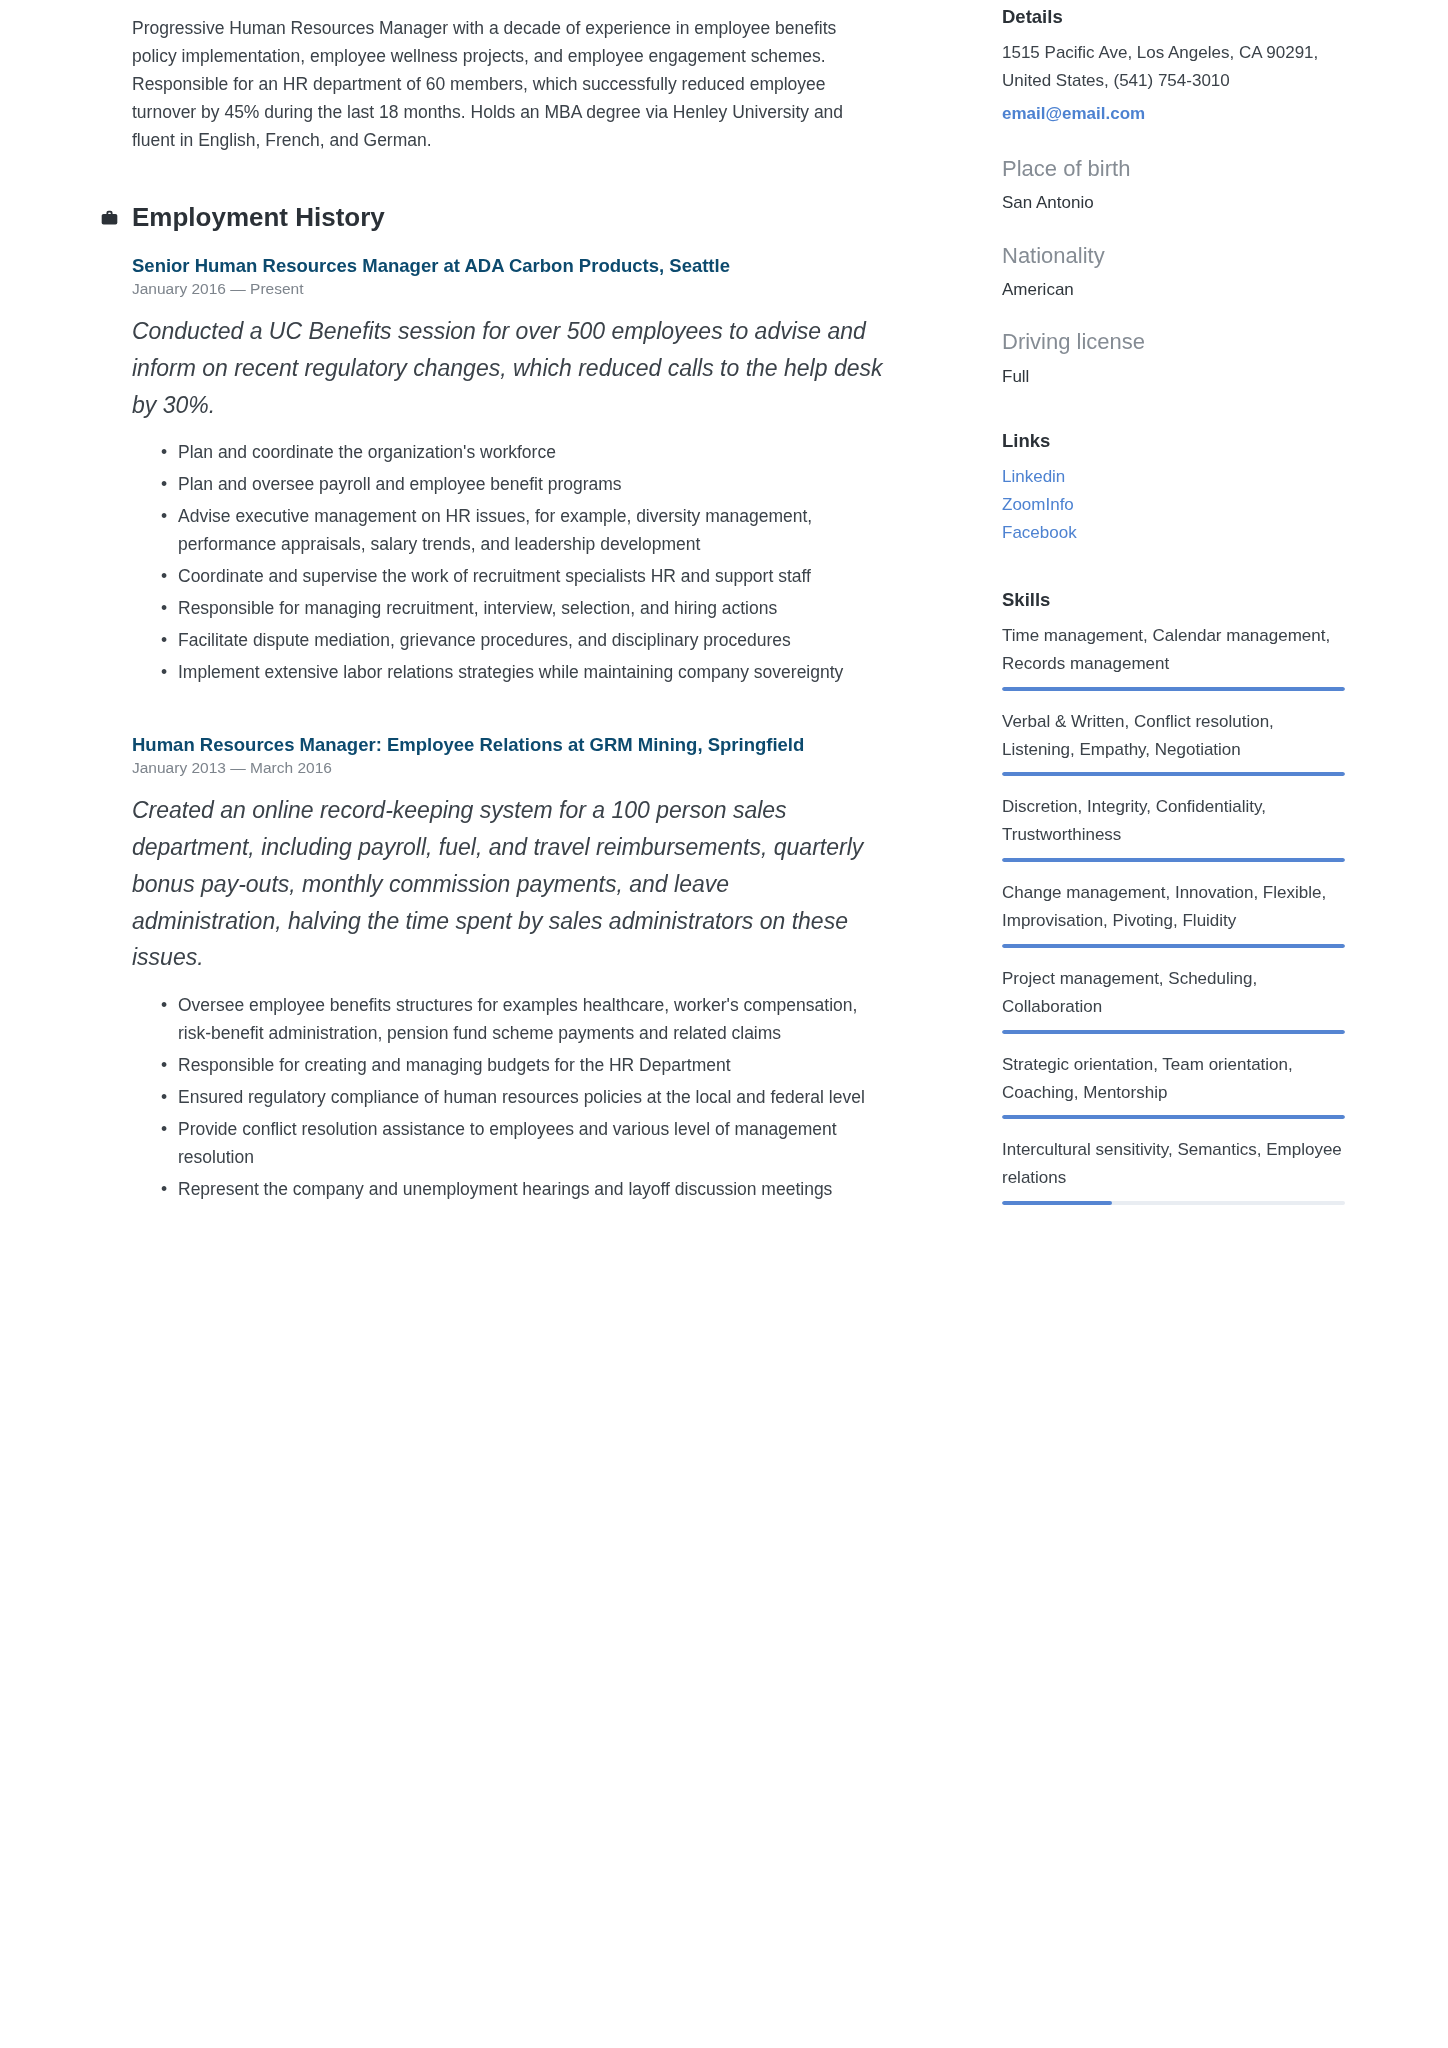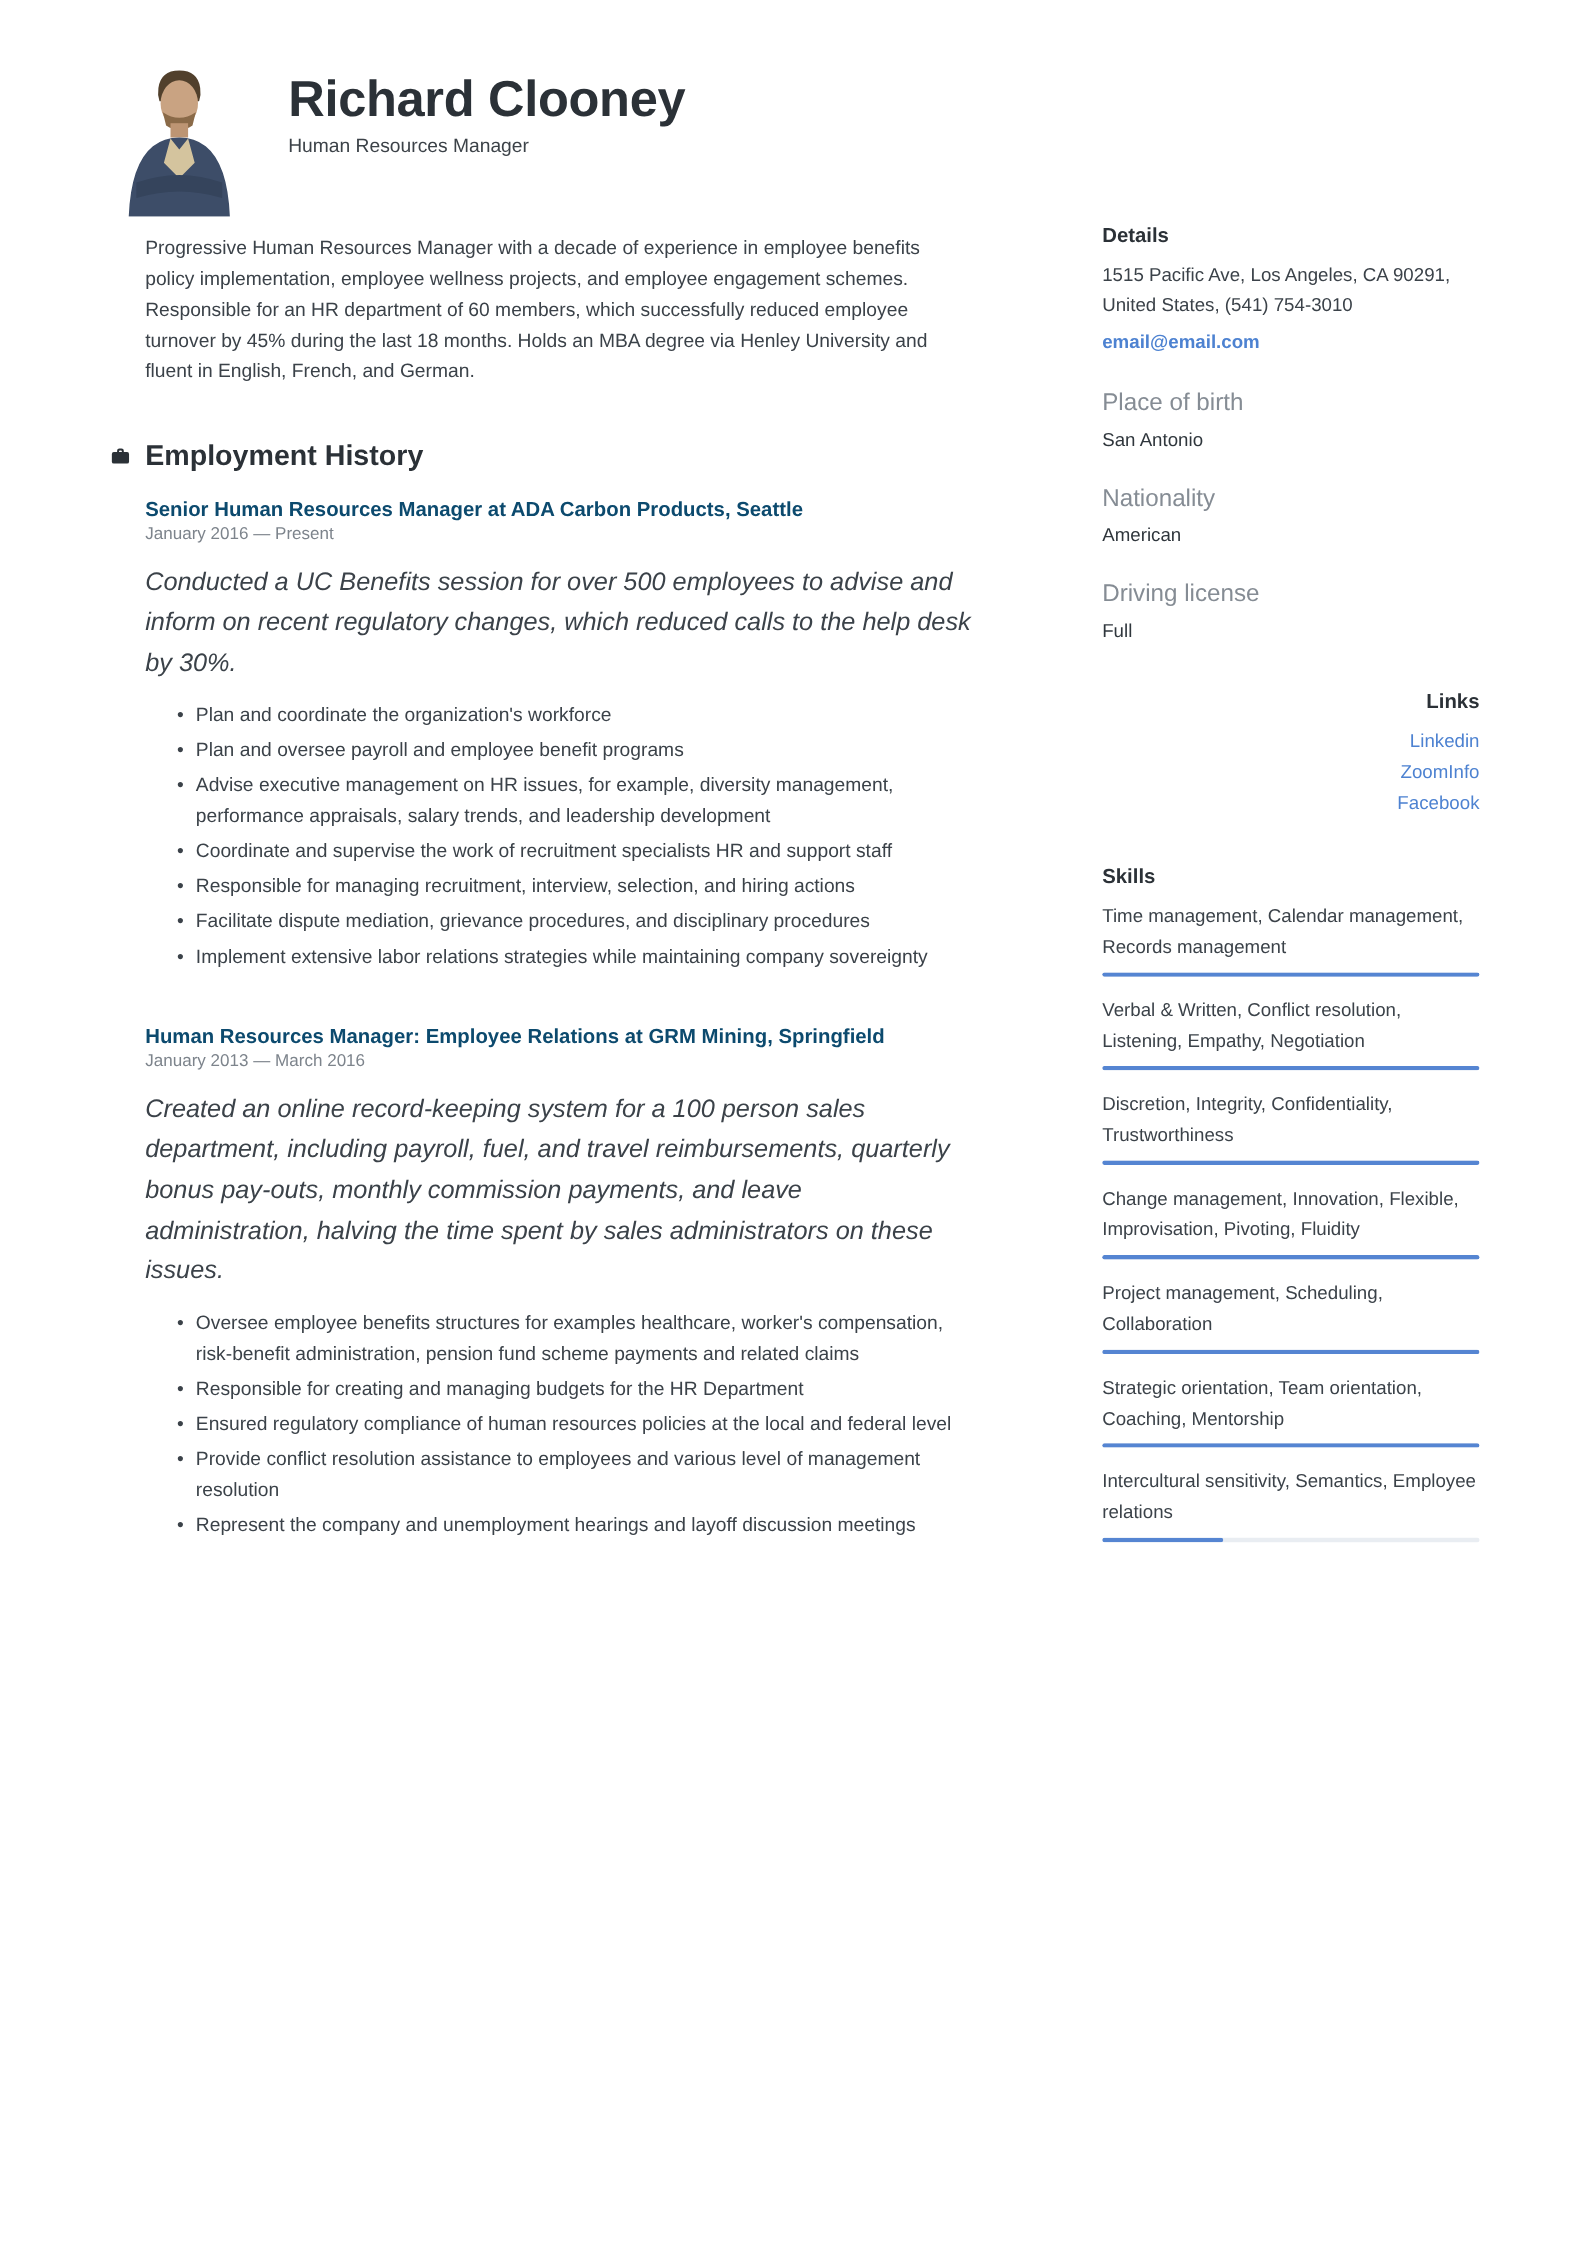--- a/index.html
+++ b/index.html
@@ -64,52 +64,33 @@
   }
 
   
   .sb-heading { margin: 0 0 11px; font-size: 18.5px; font-weight: 700; color: #2b3137; line-height: 1.2; }
   .sb-text { margin: 0; font-size: 17px; line-height: 1.64; color: #3b4249; }
   .sb-link { display: inline-block; font-size: 17px; line-height: 1.64; color: #4d82d1; text-decoration: none; cursor: pointer; }
   .email-link { margin-top: 5px; font-weight: bold; }
   .sb-field { margin-top: 27px; }
   .sb-label { font-size: 22px; color: #858c94; line-height: 1.3; }
   .sb-value { margin-top: 9px; font-size: 17px; color: #2f363c; line-height: 1.3; }
-  .links-section { margin-top: 42px; text-align: right; }
+  .links-section { margin-top: 42px; }
   .links-section .sb-link { display: block; }
   .skills-section { margin-top: 42px; }
   .skill-item { margin-bottom: 0; }
   .skill-text { font-size: 17px; line-height: 1.64; color: #3b4249; }
   .skill-bar { height: 4px; background: #e9edf2; border-radius: 2px; margin: 9px 0 17px; overflow: hidden; }
   .skill-fill { height: 100%; background: #5585d2; border-radius: 2px; }
 </style>
 </head>
 <body>
 
 <div class="page">
 
-  <div class="header">
-    <div class="photo">
-      <svg width="126" height="143" viewBox="0 0 126 143" xmlns="http://www.w3.org/2000/svg">
-        <rect width="126" height="143" fill="#ffffff"></rect>
-
-        <path d="M44 26 q2 -16 19 -16 q17 0 19 16 q1 6 -1 12 l-36 0 q-2 -6 -1 -12 z" fill="#51402c"></path>
-        <ellipse cx="63" cy="40" rx="17" ry="21" fill="#c9a382"></ellipse>
-        <path d="M48 48 q15 10 30 0 l-3 12 q-12 8 -24 0 z" fill="#8a6a48"></path>
-        <rect x="55" y="58" width="16" height="13" fill="#bd9573"></rect>
-        <path d="M17 143 q2 -48 22 -64 q10 -8 24 -8 q14 0 24 8 q20 16 22 64 z" fill="#3d4d68"></path>
-        <path d="M55 72 l8 10 l8 -10 l6 22 l-14 14 l-14 -14 z" fill="#d4c49e"></path>
-        <path d="M24 112 q39 -14 78 0 l0 14 q-39 -12 -78 0 z" fill="#35445c"></path>
-      </svg>
-    </div>
-    <div class="name-block">
-      <h1 class="person-name">Richard Clooney</h1>
-      <div class="person-title">Human Resources Manager</div>
-    </div>
-  </div>
 
   <div class="columns">
 
     <main class="main">
 
       <section class="profile-section">
         <p class="profile-text">Progressive Human Resources Manager with a decade of experience in employee benefits policy implementation, employee wellness projects, and employee engagement schemes. Responsible for an HR department of 60 members, which successfully reduced employee turnover by 45% during the last 18 months. Holds an MBA degree via Henley University and fluent in English, French, and German.</p>
       </section>
 
       <section>

